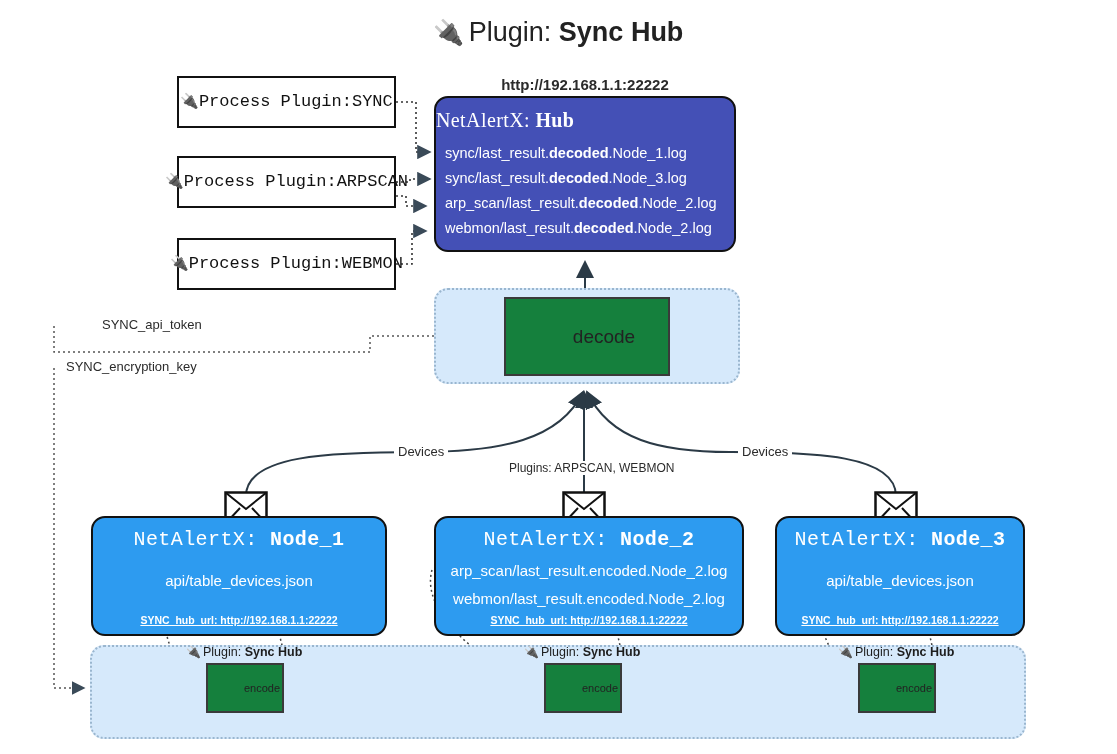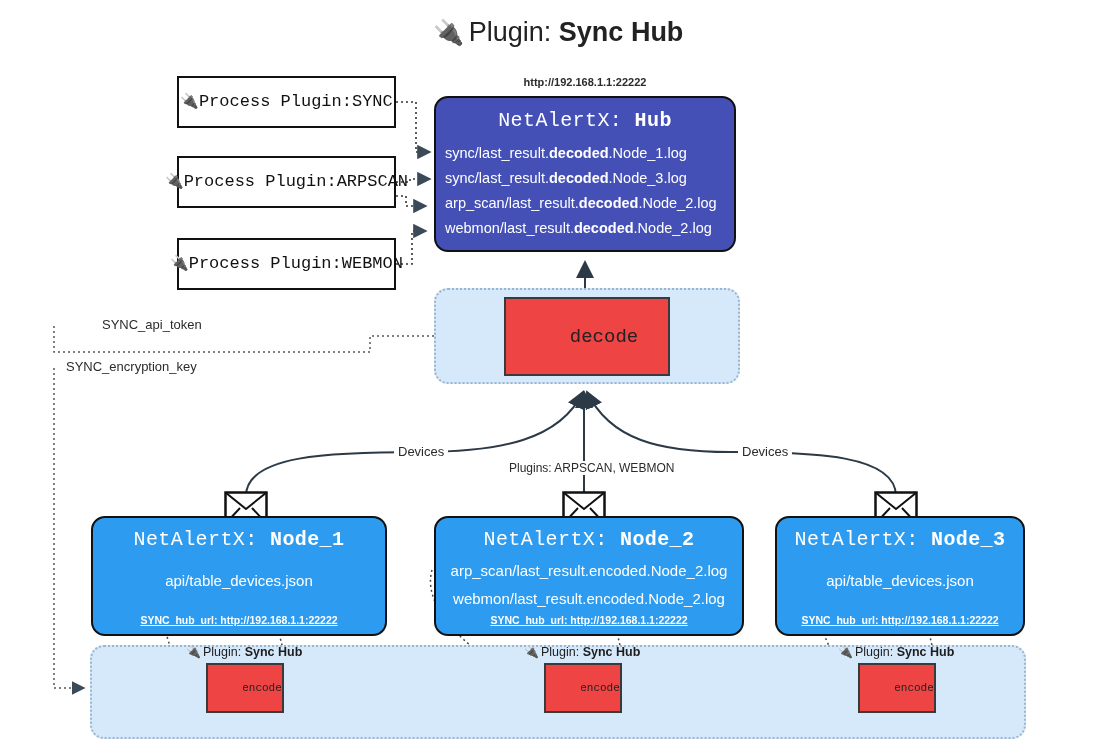--- a/index.html
+++ b/index.html
@@ -21,37 +21,37 @@
            display:flex;flex-direction:row;align-items:center;
            justify-content:center;line-height:1.35;}
   .procbox .l1{white-space:nowrap;}
   .procbox .l2{white-space:nowrap;}
   .procbox .plug{font-family:"DejaVu Sans",sans-serif;font-size:15px;}
 
   
   #hub{position:absolute;left:434px;top:96px;width:302px;height:156px;
        box-sizing:border-box;background:#4450b6;border:2.5px solid #111;
        border-radius:14px;color:#fff;}
-  #hub .hubtitle{text-align:center;margin-top:11px;font-family:Liberation Mono, monospace;
+  #hub .hubtitle{text-align:left;margin-top:11px;font-family:Liberation Serif, serif;
         font-size:20px;letter-spacing:.4px;}
   #hub .hubtitle b{font-weight:bold;}
   #hub .loglist{margin-top:9px;}
   #hub .logline{font-size:14.5px;line-height:25px;padding-left:9px;white-space:nowrap;}
   #hub .logline b{font-weight:bold;}
   #huburl{position:absolute;left:434px;top:76px;width:302px;text-align:center;
-          font-size:11px;font-weight:bold;color:#2b2b2b;}
+          font-size:15px;font-weight:bold;color:#2b2b2b;}
 
   
   .bluebox{position:absolute;box-sizing:border-box;background:#d6e9fb;
            border:2px dotted #9ab6cf;border-radius:14px;}
 
   
-  .whitebox{position:absolute;box-sizing:border-box;background:#ef4444;
+  .whitebox{position:absolute;box-sizing:border-box;background:#15803d;
             border:2px solid #3a3a3a;display:flex;align-items:center;
-            justify-content:center;font-family:Liberation Mono, monospace;
+            justify-content:center;font-family:Liberation Sans, sans-serif;
             color:#222;padding-left:34px;}
 
   
   .node{position:absolute;box-sizing:border-box;background:#2d9bf0;
         border:2.5px solid #111;border-radius:14px;color:#fff;}
   .node .ntitle{text-align:center;margin-top:10px;font-family:"Liberation Mono",monospace;
         font-size:20px;letter-spacing:.4px;}
   .node .ntitle b{font-weight:bold;}
   .node .nrow{text-align:center;font-size:15px;line-height:28px;white-space:nowrap;}
   .node .nfoot{position:absolute;left:0;bottom:8px;width:100%;text-align:center;

